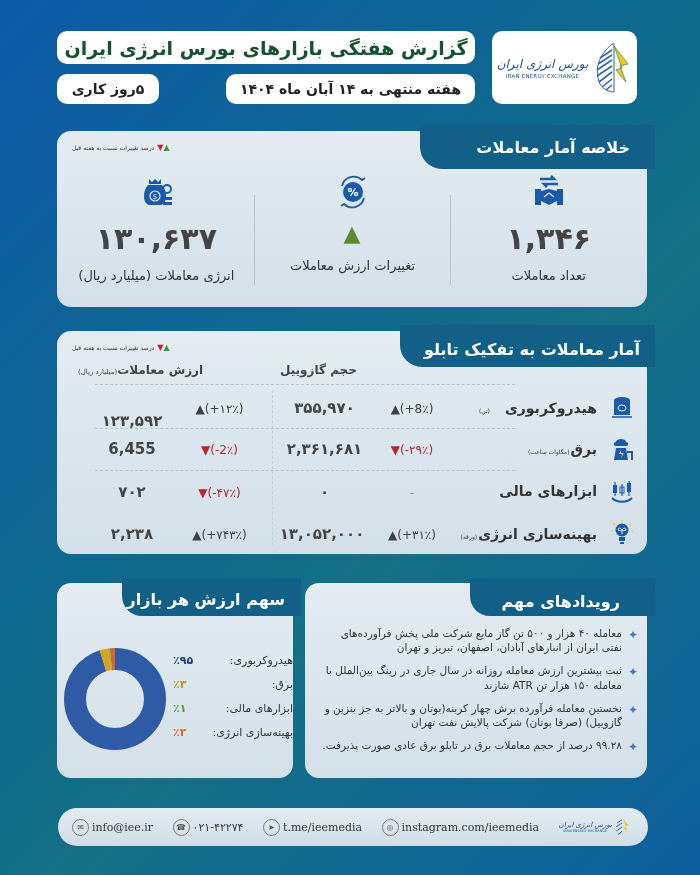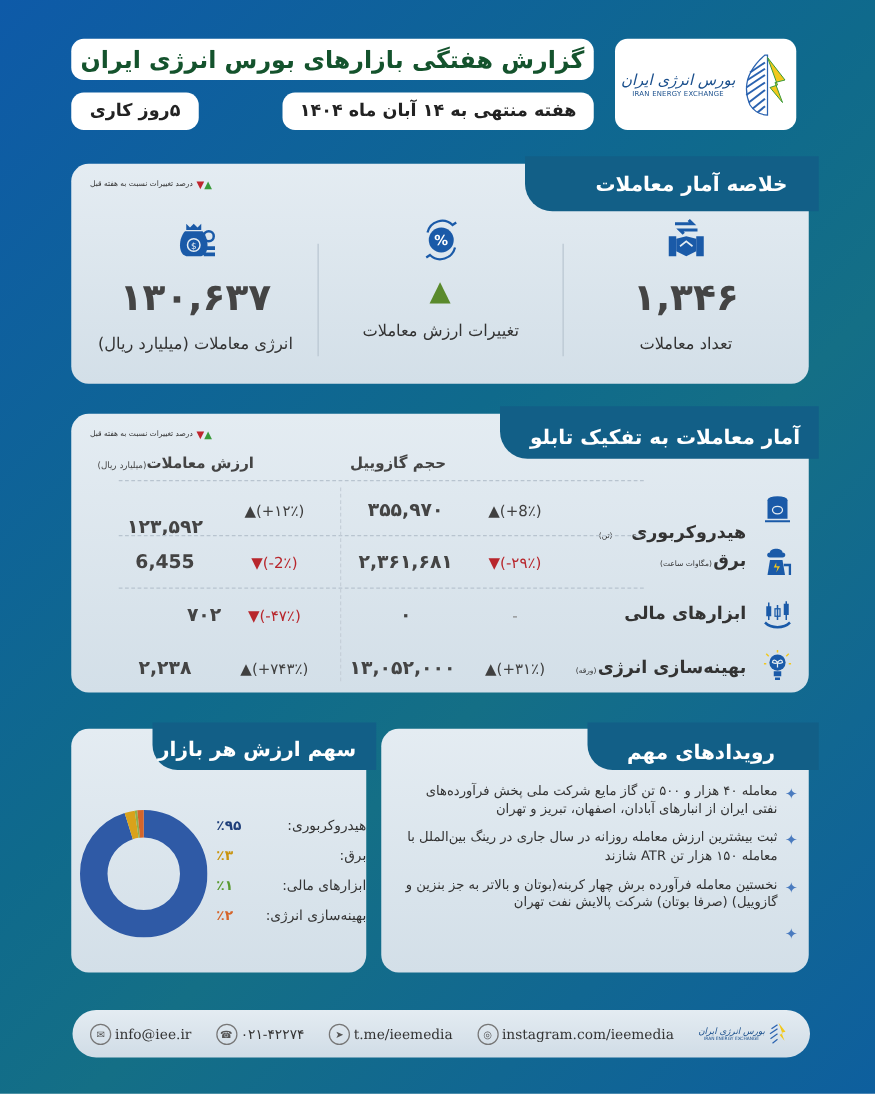--- a/index.html
+++ b/index.html
@@ -196,21 +196,21 @@
 </div>
 <div class="tbl-divider" style="top:384px;"></div>
 
 <div class="abs" style="left:57px; top:390px; width:590px; height:38px;">
   <svg class="row-icon" viewBox="0 0 22 24" style="top:6px;">
     <ellipse cx="11" cy="4" rx="8" ry="3" fill="#1a5aa8"></ellipse>
     <rect x="3" y="4" width="16" height="15" fill="#1a5aa8"></rect>
     <ellipse cx="11" cy="12" rx="4" ry="3" fill="none" stroke="#e4ecf2" stroke-width="1"></ellipse>
     <line x1="1" y1="21" x2="21" y2="21" stroke="#1a5aa8" stroke-width="1.5"></line>
   </svg>
-  <div class="row-name" style="top:28px;gap:15px;">
+  <div class="row-name" style="top:10px;gap:15px;">
     <span>هیدروکربوری</span>
     <span class="row-unit">(تن)</span>
   </div>
   <div class="pct up" style="left:320px; top:12px; width:70px;">▲(+8٪)</div>
   <div class="cell" style="left:215px; top:9px; width:105px;">۳۵۵,۹۷۰</div>
   <div class="pct up" style="left:125px; top:12px; width:75px;">▲(+۱۲٪)</div>
   <div class="cell" style="left:30px; top:22px; width:90px;">۱۲۳,۵۹۲</div>
 </div>
 <div class="tbl-divider" style="top:428px;"></div>
 
@@ -241,21 +241,21 @@
     <line x1="18" y1="1" x2="18" y2="16" stroke="#1a5aa8" stroke-width="1.2"></line>
       <rect x="16" y="3" width="4" height="9" fill="#1a5aa8"></rect>
     <path d="M1 18 c5 5 15 5 20 0" stroke="#1a5aa8" stroke-width="2" fill="none"></path>
   </svg>
   <div class="row-name" style="top:9px;">
     <span>ابزارهای مالی</span>
   </div>
   <div class="pct" style="left:320px; top:12px; width:70px; color:#888;">-</div>
   <div class="cell" style="left:215px; top:9px; width:105px;">۰</div>
   <div class="pct down" style="left:125px; top:12px; width:75px;">▼(-۴۷٪)</div>
-  <div class="cell" style="left:30px; top:9px; width:90px;text-align:right;">۷۰۲</div>
+  <div class="cell" style="left:30px; top:9px; width:90px;">۷۰۲</div>
 </div>
 <div class="tbl-divider" style="top:513px; border-top-color:transparent;"></div>
 
 <div class="abs" style="left:57px; top:516px; width:590px; height:38px;">
   <svg class="row-icon" viewBox="0 0 22 24" style="top:4px;">
     <g stroke="#f2c81c" stroke-width="1.2">
         <line x1="11" y1="0" x2="11" y2="2"></line>
         <line x1="2" y1="3" x2="4" y2="5"></line>
         <line x1="20" y1="3" x2="18" y2="5"></line>
         <line x1="0" y1="11" x2="2" y2="11"></line>
@@ -289,20 +289,21 @@
   <div class="event">
     <span class="star">✦</span>
     <span>ثبت بیشترین ارزش معامله روزانه در سال جاری در رینگ بین‌الملل با معامله ۱۵۰ هزار تن ATR شازند</span>
   </div>
   <div class="event">
     <span class="star">✦</span>
     <span>نخستین معامله فرآورده برش چهار کربنه(بوتان و بالاتر به جز بنزین و گازوییل) (صرفا بوتان) شرکت پالایش نفت تهران</span>
   </div>
   <div class="event">
     <span class="star">✦</span>
+    <span>۹۹.۲۸ درصد از حجم معاملات برق در تابلو برق عادی صورت پذیرفت.</span>
   </div>
 </div>
 
 <div class="abs panel" style="left:57px; top:583px; width:236px; height:195px;"></div>
 <div class="abs" style="left:122px; top:578px; width:179px; height:38px; background:#125f87; border-radius:0 0 0 20px;"></div>
 <div class="abs panel-tab" style="right:415px; top:590px;">سهم ارزش هر بازار</div>
 
 <svg class="abs" style="left:64px; top:648px;" width="102" height="102" viewBox="0 0 102 102">
   <g transform="translate(51,51) rotate(-90)">
 

